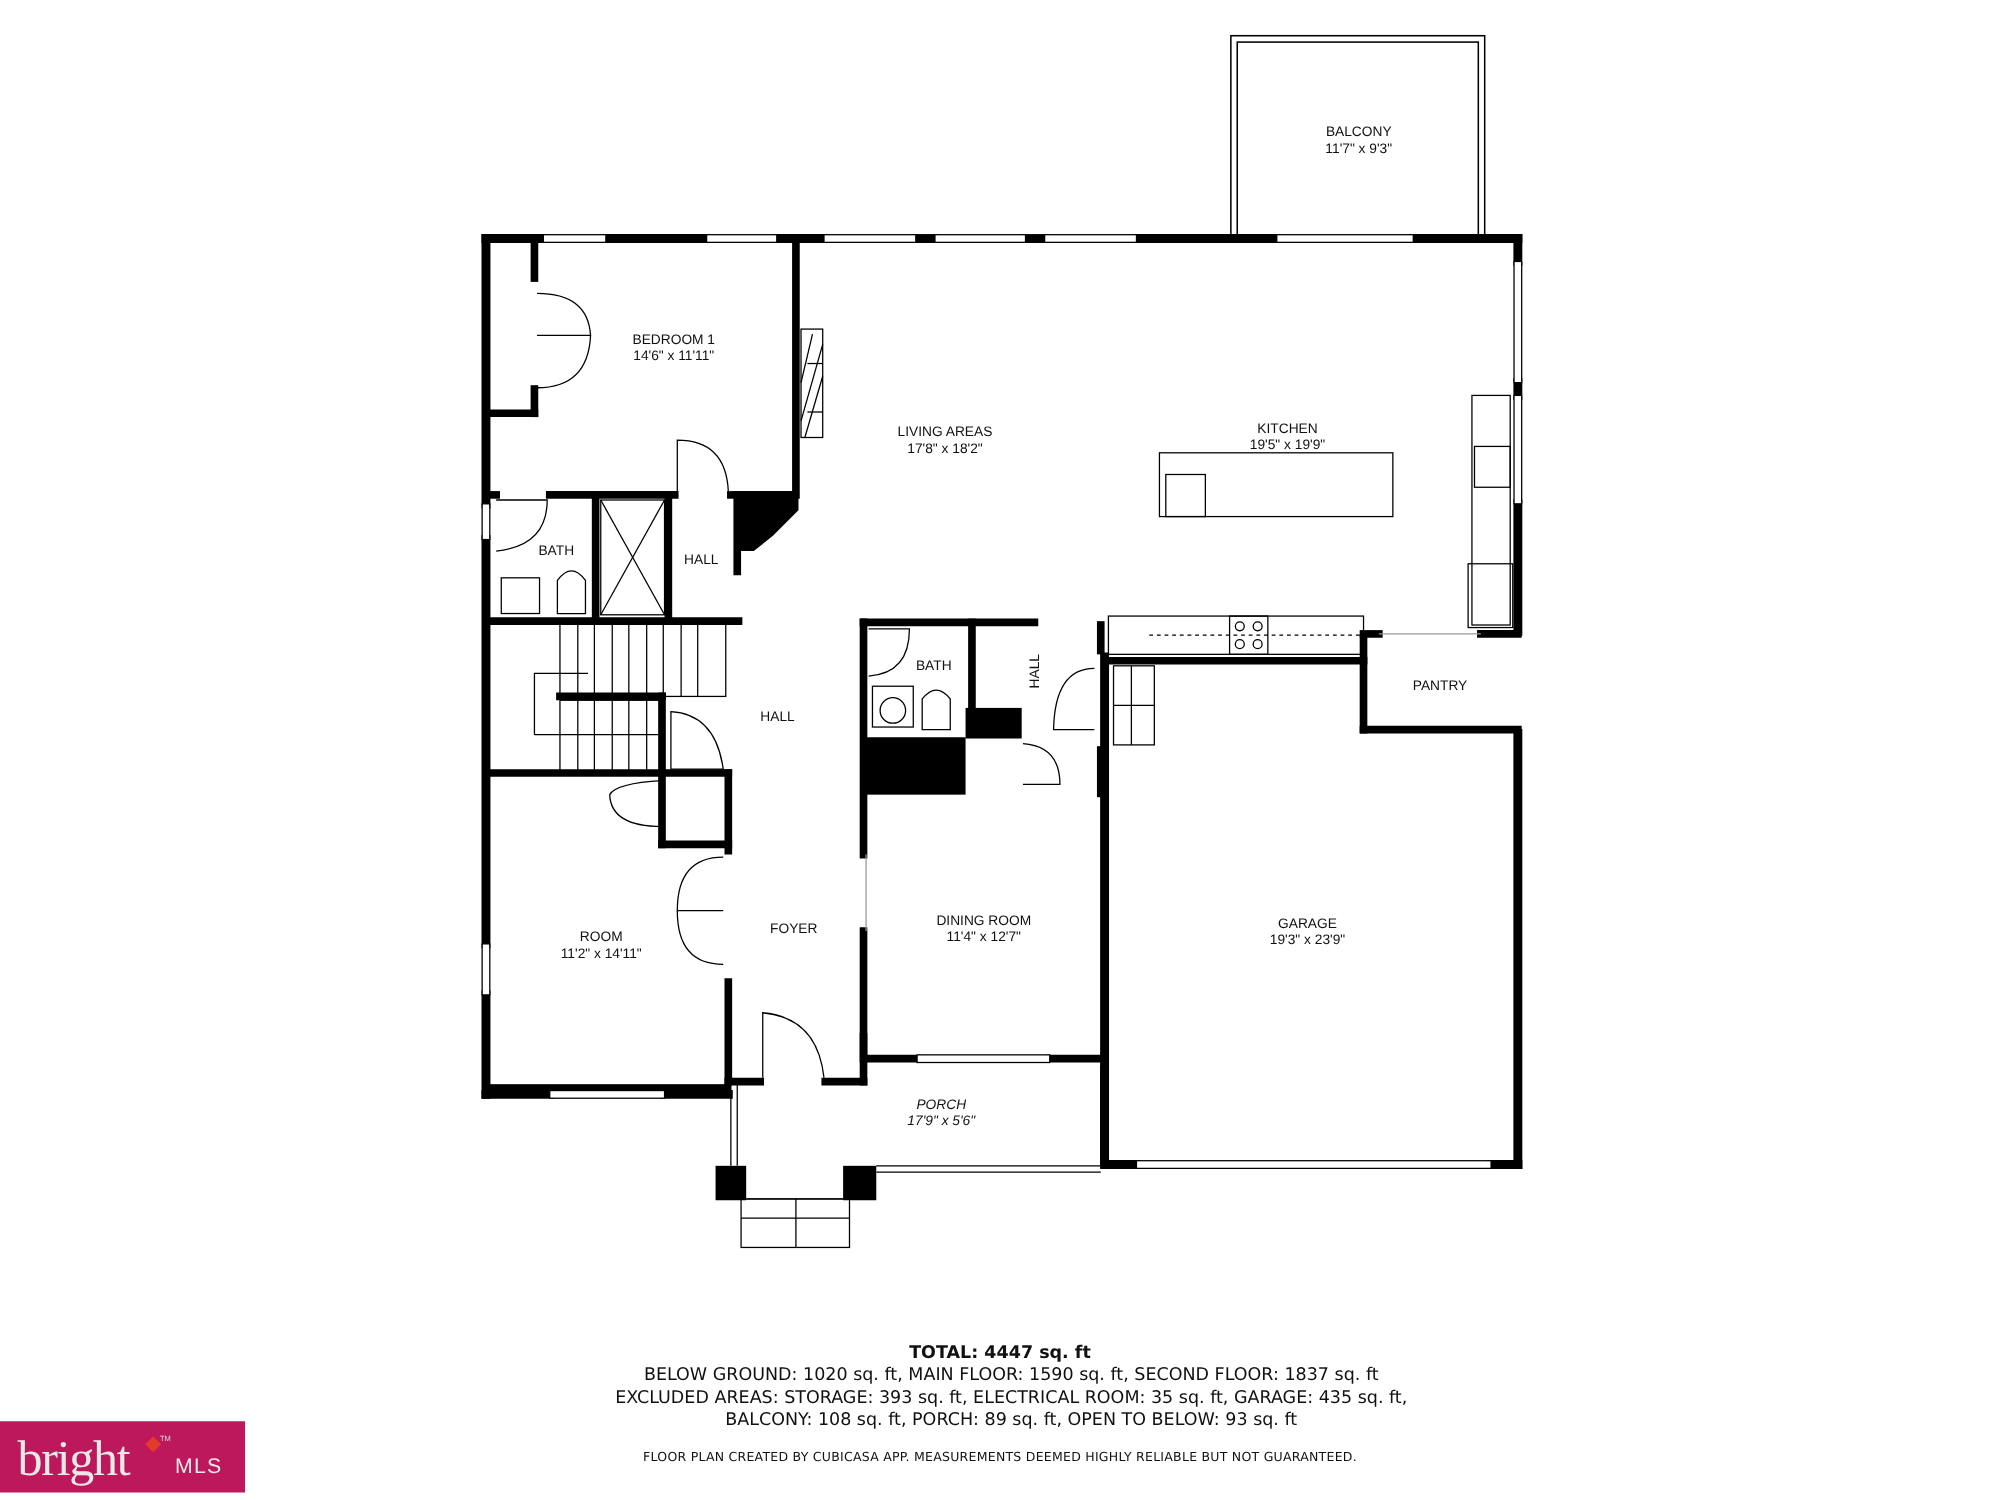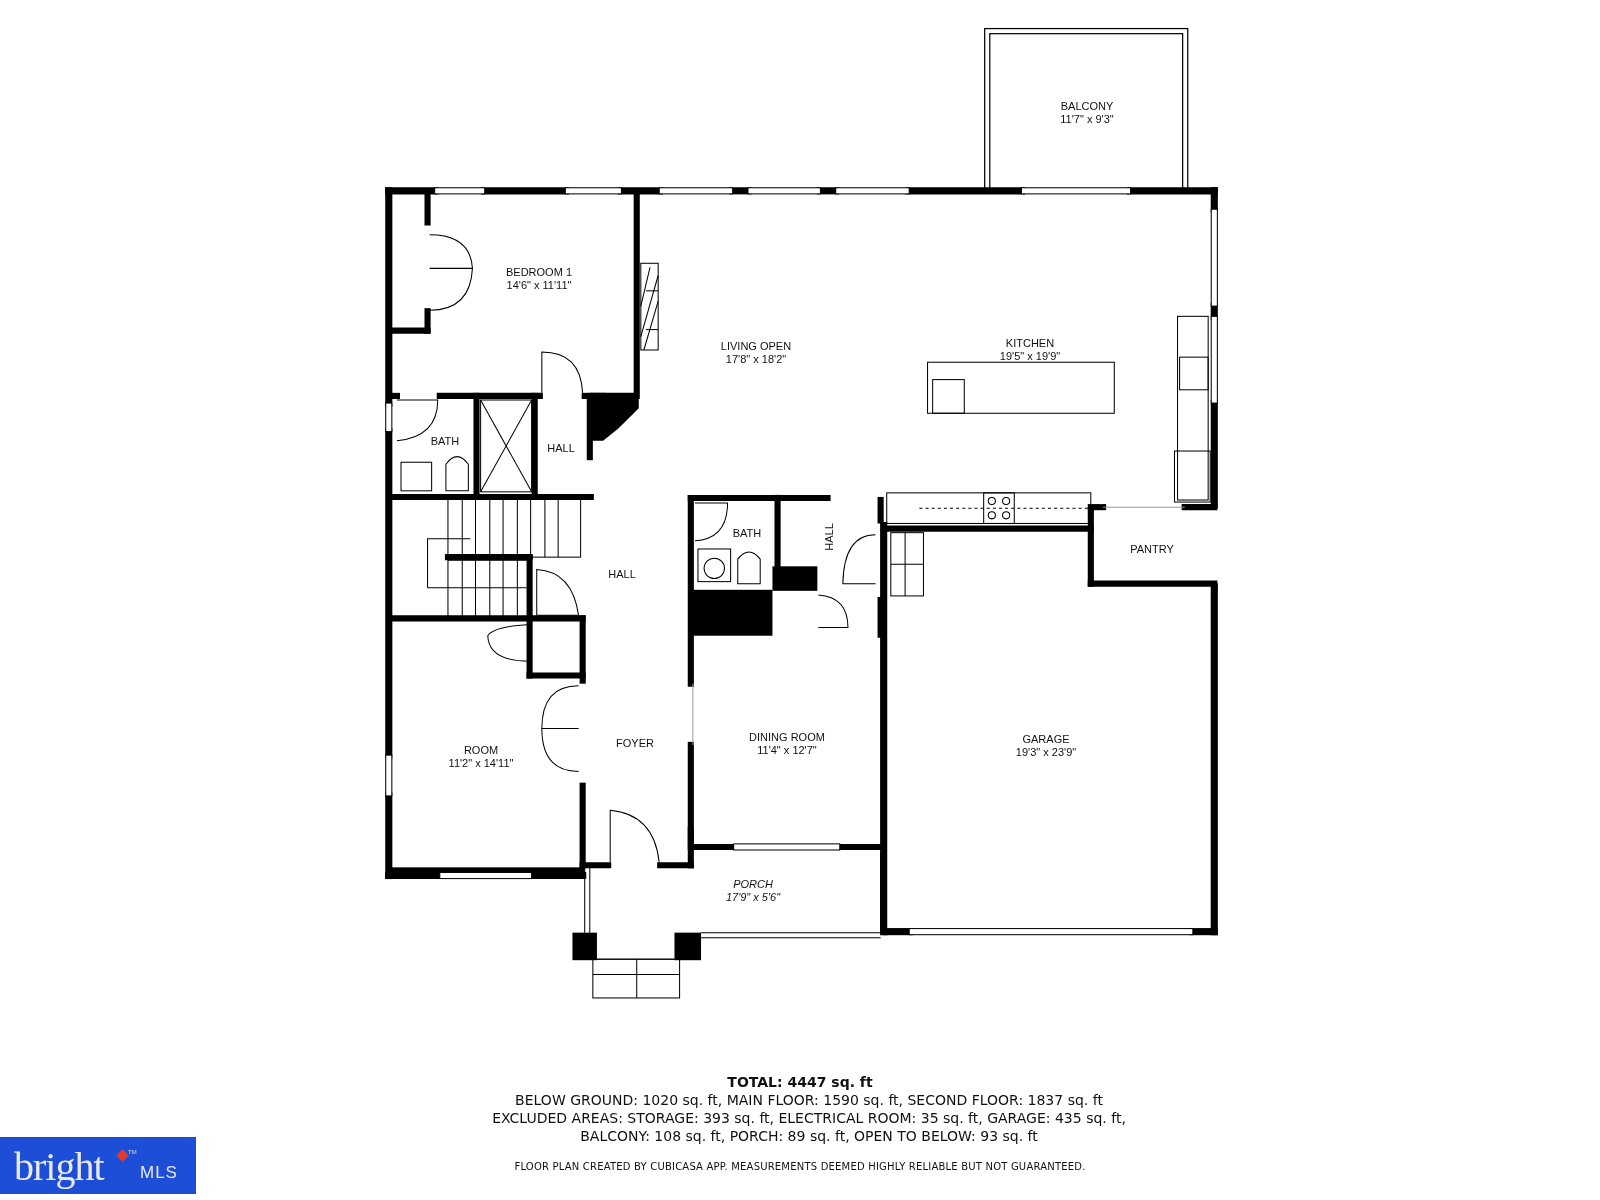--- a/index.html
+++ b/index.html
@@ -5,21 +5,21 @@
   html, body { margin:0; padding:0; background:#ffffff; }
   body { width:1600px; height:1200px; position:relative; overflow:hidden; font-family:"Liberation Sans", sans-serif; }
   #plan { position:absolute; left:0; top:0; width:1600px; height:1200px; }
   .room-label { position:absolute; text-align:center; font-family:"Liberation Sans", sans-serif; font-size:11px; color:#111; line-height:13px; transform:translateX(-50%); white-space:nowrap; }
   .room-label .dim { display:block; }
   .vert { transform:translate(-50%,-50%) rotate(-90deg); }
   #summary { position:absolute; left:0; width:1600px; top:1073px; text-align:center; font-family:"DejaVu Sans", sans-serif; color:#111; }
   #summary .total { font-weight:bold; font-size:14px; line-height:18px; }
   #summary .line { font-size:14px; line-height:18px;margin-left:18px; }
   #summary .disclaimer { font-size:10px; margin-top:16px; letter-spacing:0.2px; }
-  #brand { position:absolute; left:0; top:1137px; width:196px; height:57px; background:#1d4ed8; }
+  #brand { position:absolute; left:0; top:1137px; width:196px; height:57px; background:#be185d; }
   #brand .word { position:absolute; left:14px; top:6px; font-family:"Liberation Serif", serif; font-size:40px; color:#e8e8e8; letter-spacing:-1px; }
   #brand .mls { position:absolute; left:140px; top:26px; font-family:"Liberation Sans", sans-serif; font-size:17px; color:#e8e8e8; letter-spacing:1px;text-align:center; }
   #brand .tm { position:absolute; left:128px; top:12px; font-size:6px; color:#ddd; }
   #brand .star { position:absolute; left:118px; top:14px; width:9px; height:9px; background:#e33a2c; transform:rotate(45deg); }
 </style>
 </head>
 <body>
 
 <svg id="plan" viewBox="0 0 1566 1176" width="1600" height="1200" xmlns="http://www.w3.org/2000/svg">
   <g fill="none" stroke="#000">
@@ -218,21 +218,21 @@
 
 <div class="room-label" style="left:1087px;top:100px;">
   <span>BALCONY</span>
   <span class="dim">11'7" x 9'3"</span>
 </div>
 <div class="room-label" style="left:539px;top:266px;">
   <span>BEDROOM 1</span>
   <span class="dim">14'6" x 11'11"</span>
 </div>
 <div class="room-label" style="left:756px;top:340px;">
-  <span>LIVING OPEN</span>
+  <span>LIVING AREAS</span>
   <span class="dim">17'8" x 18'2"</span>
 </div>
 <div class="room-label" style="left:1030px;top:289px;margin-top:48px;">
   <span>KITCHEN</span>
   <span class="dim">19'5" x 19'9"</span>
 </div>
 <div class="room-label" style="left:445px;top:435px;">
   <span>BATH</span>
 </div>
 <div class="room-label" style="left:561px;top:442px;">

